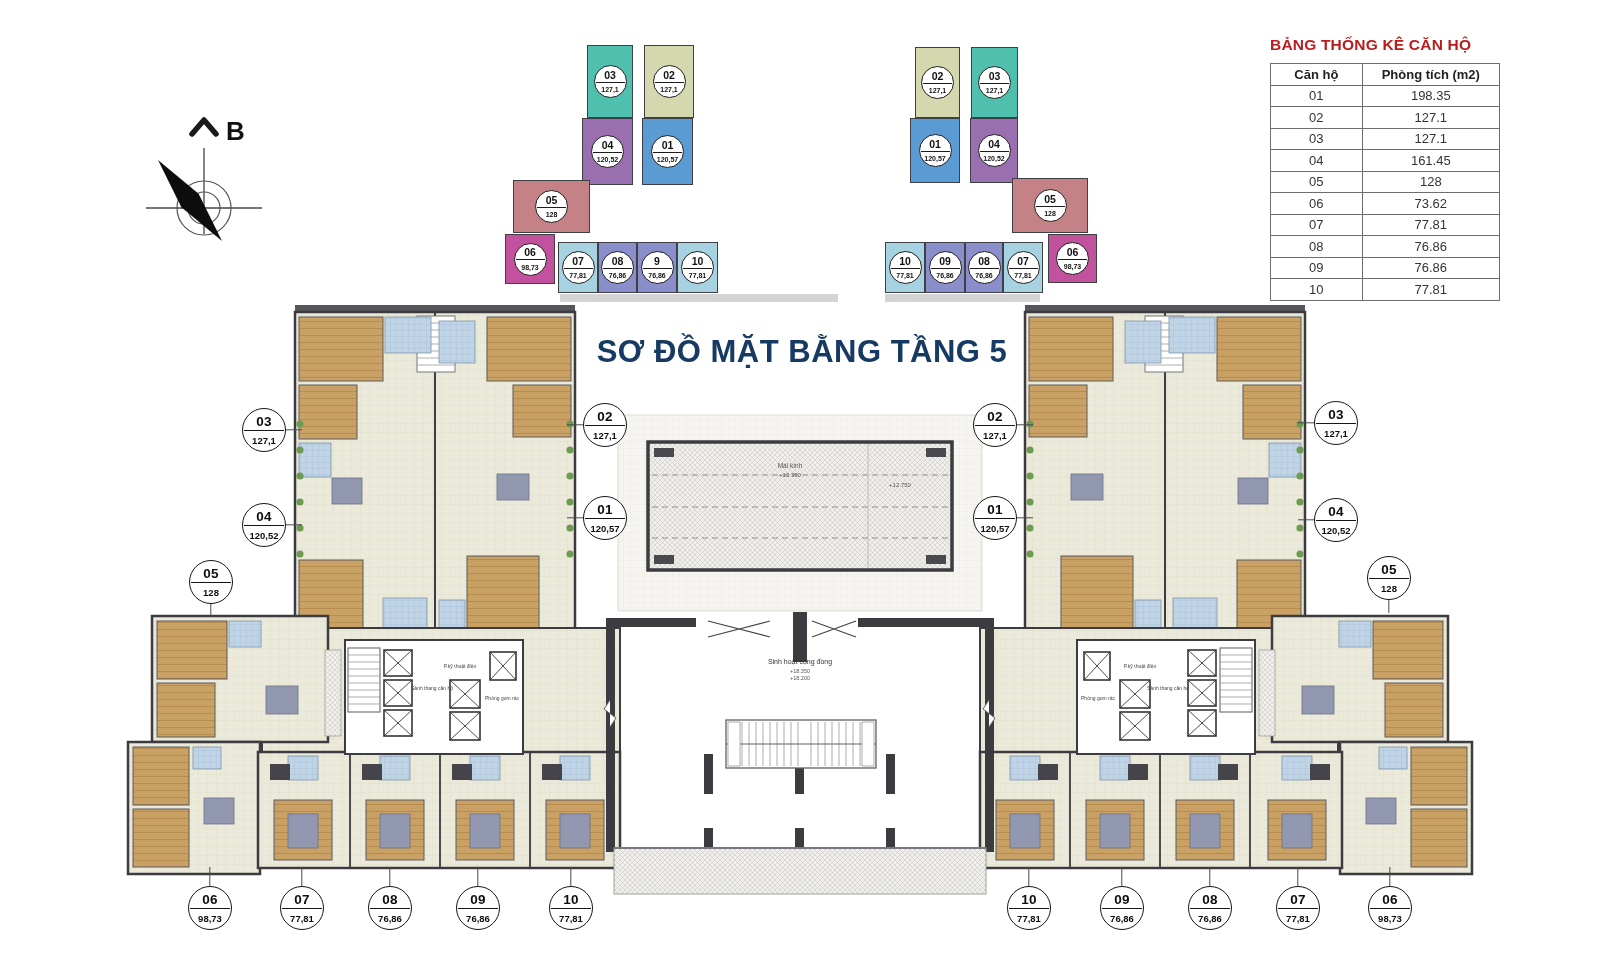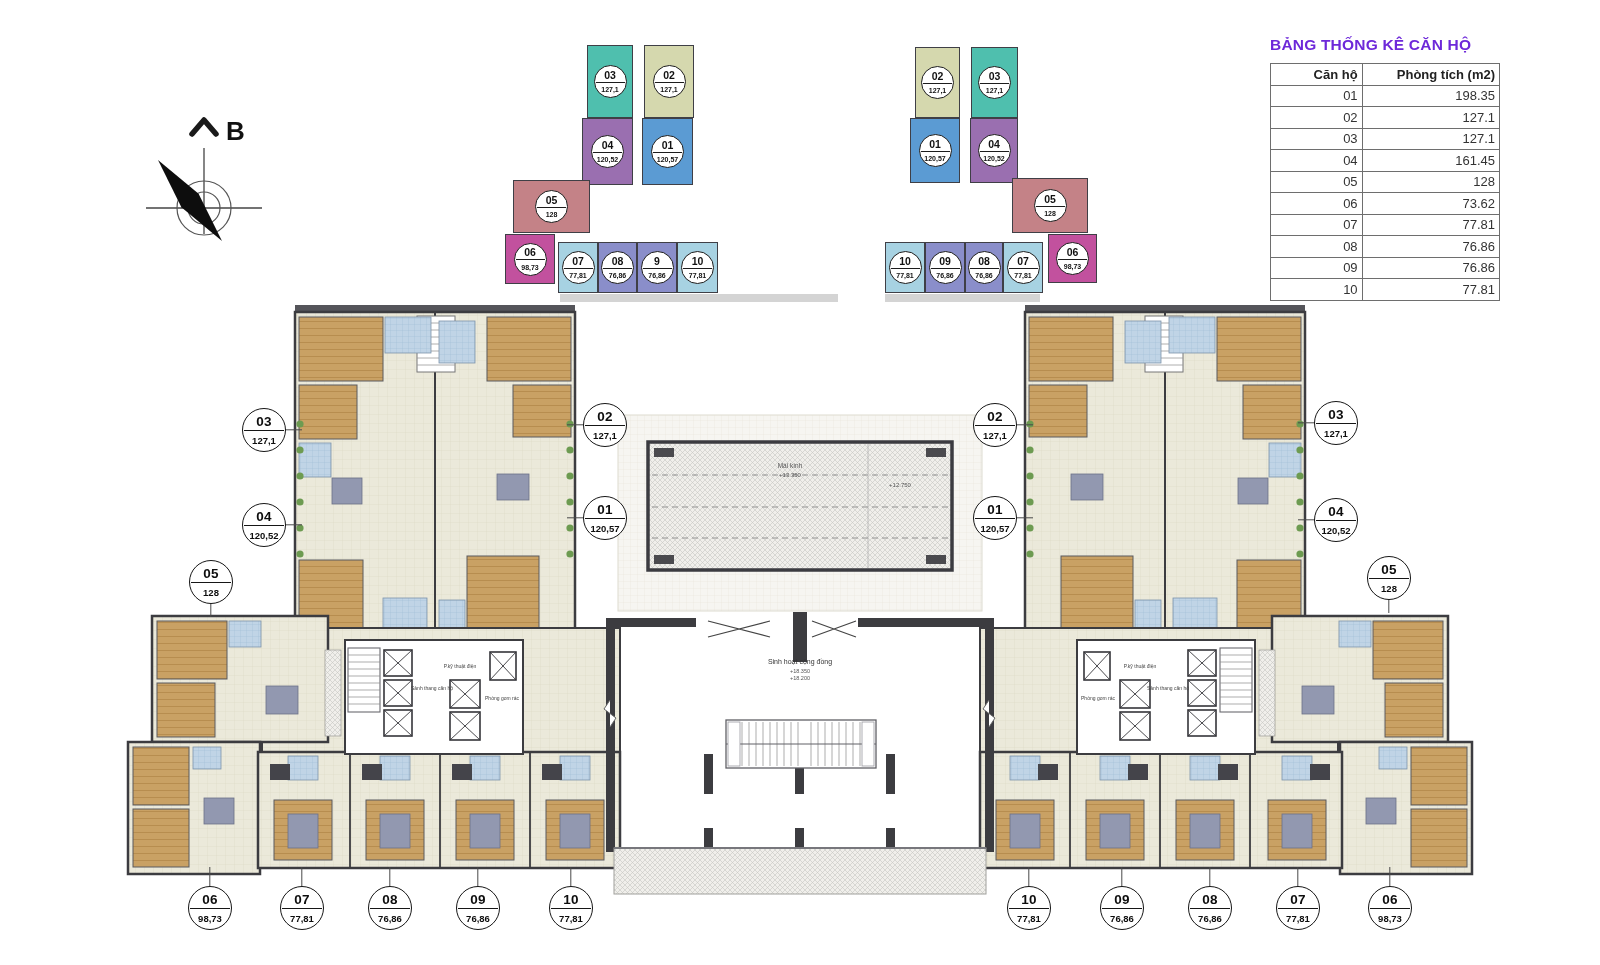--- a/index.html
+++ b/index.html
@@ -22,23 +22,23 @@
   .co-circle::after{content:"";position:absolute;left:1px;right:1px;top:50%;border-top:1.2px solid #161616}
   .co-unit{font-size:13.5px;font-weight:bold;margin-bottom:4px;color:#0d0d0d;letter-spacing:.3px}
   .co-area{font-size:9.5px;margin-top:4px;color:#0d0d0d;font-weight:bold}
   .leader{position:absolute;background:#4a4a4a}
   .callout[data-dir="right"] .leader{left:calc(100% - 1px);top:50%;width:17px;height:1.4px;transform:translateY(-50%)}
   .callout[data-dir="left"]  .leader{right:calc(100% - 1px);top:50%;width:17px;height:1.4px;transform:translateY(-50%)}
   .callout[data-dir="up"]    .leader{bottom:calc(100% - 1px);left:50%;width:1.4px;height:20px;transform:translateX(-50%)}
   .callout[data-dir="down"]  .leader{top:calc(100% - 1px);left:50%;width:1.4px;height:14px;transform:translateX(-50%)}
   
   .stats{position:absolute;left:1270px;top:36px;width:230px;z-index:4}
-  .stats-title{font-size:15.5px;font-weight:bold;color:#6d28d9;margin-bottom:9px;letter-spacing:.2px}
+  .stats-title{font-size:15.5px;font-weight:bold;color:#b91c1c;margin-bottom:9px;letter-spacing:.2px}
   .stats table{border-collapse:collapse;width:100%}
-  .stats th,.stats td{border:1px solid #6e6e6e;text-align:right;font-size:13px;color:#333;
+  .stats th,.stats td{border:1px solid #6e6e6e;text-align:center;font-size:13px;color:#333;
                       padding:1px 4px;height:18.5px}
   .stats th{font-weight:bold;color:#222}
   .stats th:first-child, .stats td:first-child{width:40%}
   
   .main-title{position:absolute;left:802px;top:334px;transform:translateX(-50%);
               font-size:31px;font-weight:bold;color:#173a63;letter-spacing:.5px;white-space:nowrap;z-index:4}
   
   #compass{position:absolute;left:138px;top:98px;z-index:4}
 </style>
 </head>
@@ -445,20 +445,21 @@
           </tr>
 
           <tr>
             <td>10</td>
             <td>77.81</td>
           </tr>
         </tbody>
     </table>
   </div>
 
+  <div class="main-title">SƠ ĐỒ MẶT BẰNG TẦNG 5</div>
 
   <div class="layer" style="z-index:6">
 
       <div class="callout" data-dir="right" style="left: 264px; top: 430px;">
         <div class="leader"></div>
         <div class="co-circle">
           <span class="co-unit">03</span>
           <span class="co-area">127,1</span>
         </div>
       </div>

